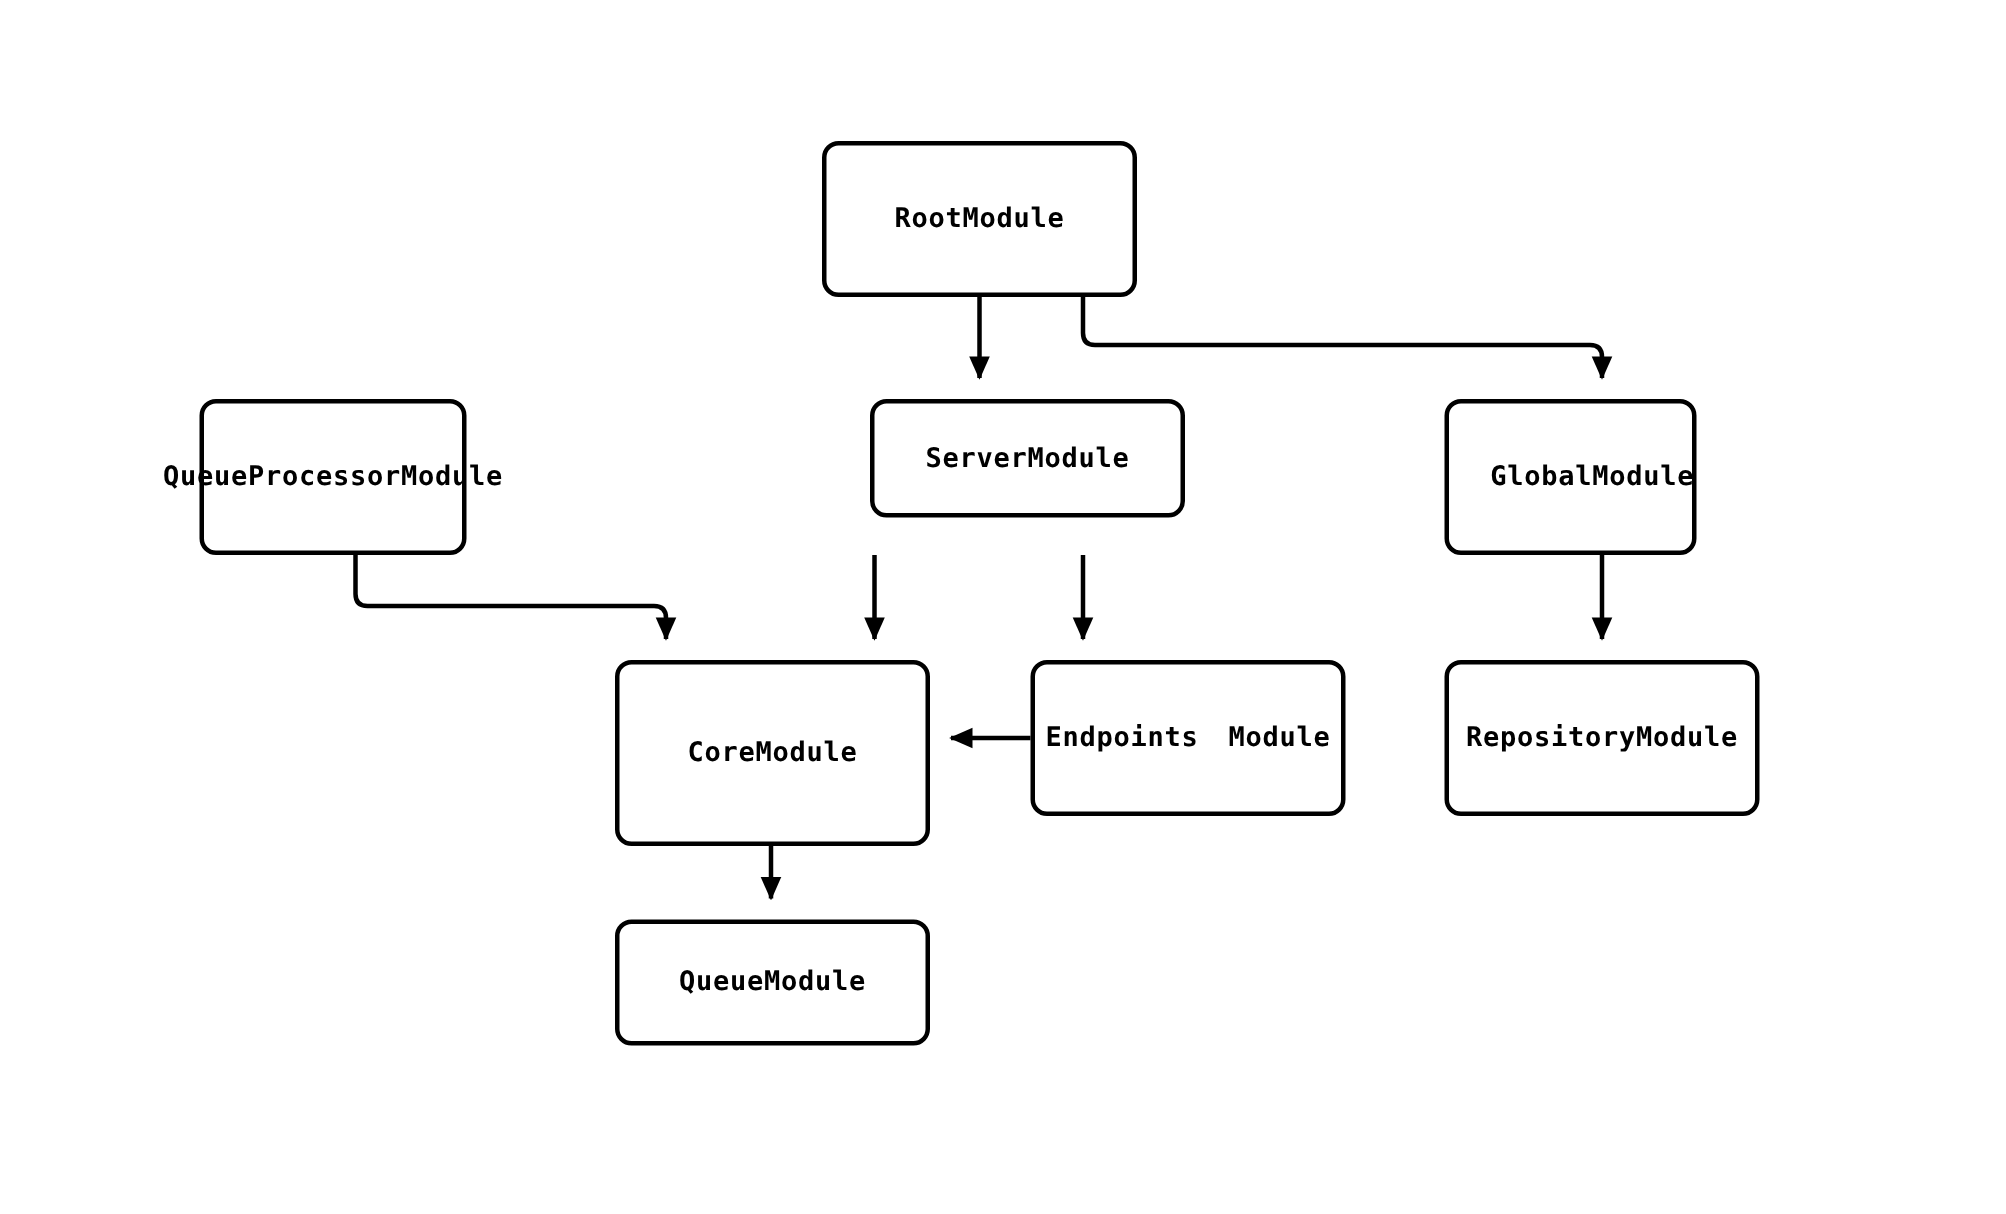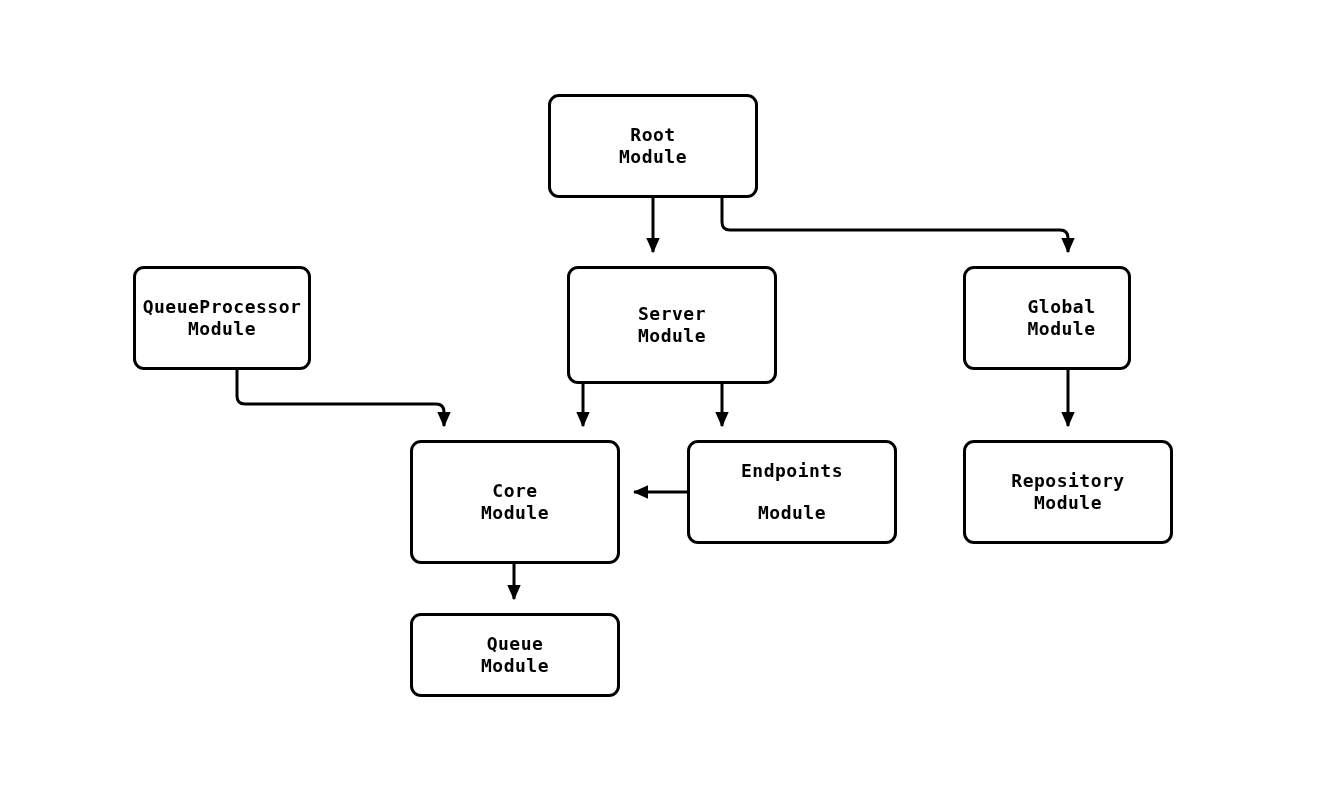--- a/index.html
+++ b/index.html
@@ -25,21 +25,21 @@
     width: 1337px;
     height: 809px;
   }
   .node {
     position: absolute;
     box-sizing: border-box;
     background: #ffffff;
     border: 3px solid #000000;
     border-radius: 11px;
     display: flex;
-    flex-direction: column;
+    flex-direction: row;
     align-items: center;
     justify-content: center;
     z-index: 2;
   }
   .node-line {
     font-family: "DejaVu Sans Mono", "Liberation Mono", monospace;
     font-size: 18px;
     font-weight: 700;
     line-height: 22px;
     color: #000000;
@@ -74,21 +74,21 @@
   <div class="node" style="left: 548px; top: 94px; width: 210px; height: 104px; background: rgb(255, 255, 255); border-color: rgb(0, 0, 0);">
     <div class="node-line">Root</div>
     <div class="node-line">Module</div>
   </div>
 
   <div class="node" style="left: 133px; top: 266px; width: 178px; height: 104px; background: rgb(255, 255, 255); border-color: rgb(0, 0, 0); align-items: center;">
     <div class="node-line">QueueProcessor</div>
     <div class="node-line">Module</div>
   </div>
 
-  <div class="node" style="left: 567px; top: 266px; width: 210px; height: 118px; background: rgb(255, 255, 255); border-color: rgb(0, 0, 0);">
+  <div class="node" style="left: 580px; top: 266px; width: 210px; height: 79px; background: rgb(255, 255, 255); border-color: rgb(0, 0, 0);">
     <div class="node-line">Server</div>
     <div class="node-line">Module</div>
   </div>
 
   <div class="node" style="left: 963px; top: 266px; width: 168px; height: 104px; background: rgb(255, 255, 255); border-color: rgb(0, 0, 0); padding-left: 29px;">
     <div class="node-line">Global</div>
     <div class="node-line">Module</div>
   </div>
 
   <div class="node" style="left: 410px; top: 440px; width: 210px; height: 124px; background: rgb(255, 255, 255); border-color: rgb(0, 0, 0);">

